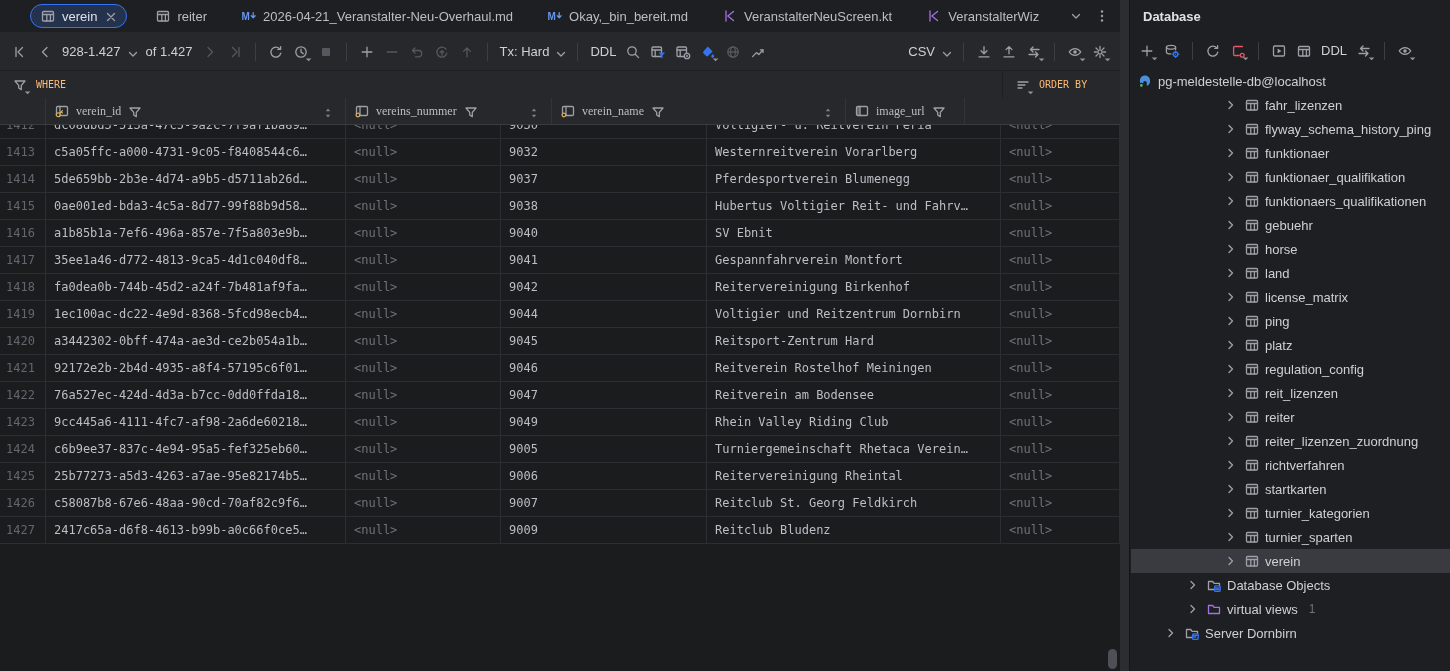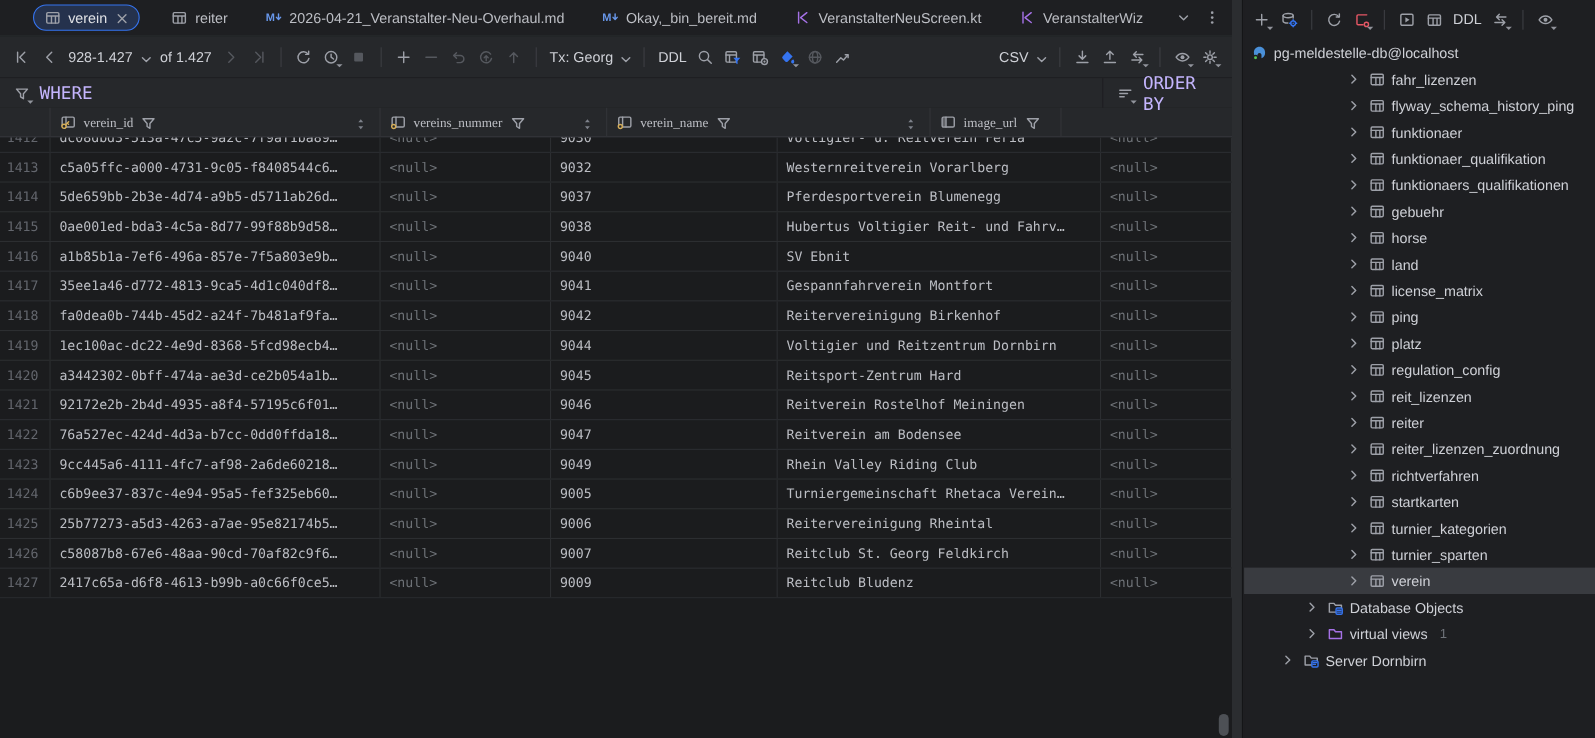--- a/index.html
+++ b/index.html
@@ -36,21 +36,21 @@
   .corner::after { content:""; position:absolute; right:-3px; bottom:-1px;
     border-left:4px solid transparent; border-top:4px solid transparent;
     border-bottom:4px solid #9da0a8; transform:rotate(45deg); opacity:.9; }
   .sep { width:1px; height:18px; background:#3c3e43; margin:0 3px; flex:0 0 auto; }
   .tb-text { display:flex; align-items:center; gap:4px; white-space:nowrap; }
   .spacer { flex:1; }
 
   .filter-row { height:28px; background:#26282b; border-top:1px solid #1e1f22;
     display:flex; align-items:stretch; }
   .filter-seg { display:flex; align-items:center; gap:8px; padding:0 12px;
-    color:#c4b5fd; font-size:16px; }
+    color:#fdba74; font-size:10px; }
   .filter-seg.where { flex:1; }
   .filter-seg.order { width:118px; border-left:1px solid #1e1f22; }
 
   
   .grid-head { height:27px; background:#26282b; border-bottom:1px solid #393b40;
     display:flex; font-size:12px; color:#bcbec4; }
   .ghc { display:flex; align-items:center; gap:6px; padding-left:8px; overflow:hidden;
     border-right:1px solid #323438; flex:0 0 auto;font-family:Liberation Serif, serif; }
   .ghc .name { white-space:nowrap; }
   .ghc .gsp { flex:1; }
@@ -239,21 +239,21 @@
             <path d="M8 11.2V6.6M6.2 8.4 8 6.6l1.8 1.8"></path>
           </svg>
         </span>
       <span class="icn c-dim">
           <svg viewBox="0 0 16 16" fill="none" stroke="currentColor" stroke-width="1.3" stroke-linecap="round" stroke-linejoin="round">
             <path d="M8 12.8V4.2M4.6 7.4 8 4l3.4 3.4"></path>
           </svg>
         </span>
       <span class="sep"></span>
       <span class="tb-text">
-        <span>Tx: Georg</span>
+        <span>Tx: Hard</span>
         <span class="icn c-norm" style="width:12px;height:12px">
             <svg viewBox="0 0 16 16" fill="none" stroke="currentColor" stroke-width="1.3" stroke-linecap="round" stroke-linejoin="round">
               <path d="M4.5 6.5 8 10l3.5-3.5"></path>
             </svg>
           </span>
       </span>
       <span class="sep"></span>
       <span class="tb-text">DDL</span>
       <span class="icn c-norm">
           <svg viewBox="0 0 16 16" fill="none" stroke="currentColor" stroke-width="1.3" stroke-linecap="round" stroke-linejoin="round">
@@ -573,20 +573,21 @@
           <div class="gc nullv" style="width:119px">&lt;null&gt;</div>
         </div>
       </div>
 
     <div class="vthumb"></div>
   </div>
 
   <div class="gutter"></div>
 
   <div class="db">
+    <div class="db-title">Database</div>
     <div class="db-toolbar">
       <span class="icn c-norm corner">
           <svg viewBox="0 0 16 16" fill="none" stroke="currentColor" stroke-width="1.3" stroke-linecap="round" stroke-linejoin="round">
             <path d="M8 3.2v9.6M3.2 8h9.6"></path>
           </svg>
         </span>
       <span class="icn c-norm">
           <svg viewBox="0 0 16 16" fill="none" stroke="currentColor" stroke-width="1.3" stroke-linecap="round" stroke-linejoin="round">
             <ellipse cx="7" cy="4.2" rx="4.6" ry="1.9"></ellipse>
             <path d="M2.4 4.2v4.8c0 1 2 1.9 4.4 1.9M11.6 4.2v2.2"></path>

